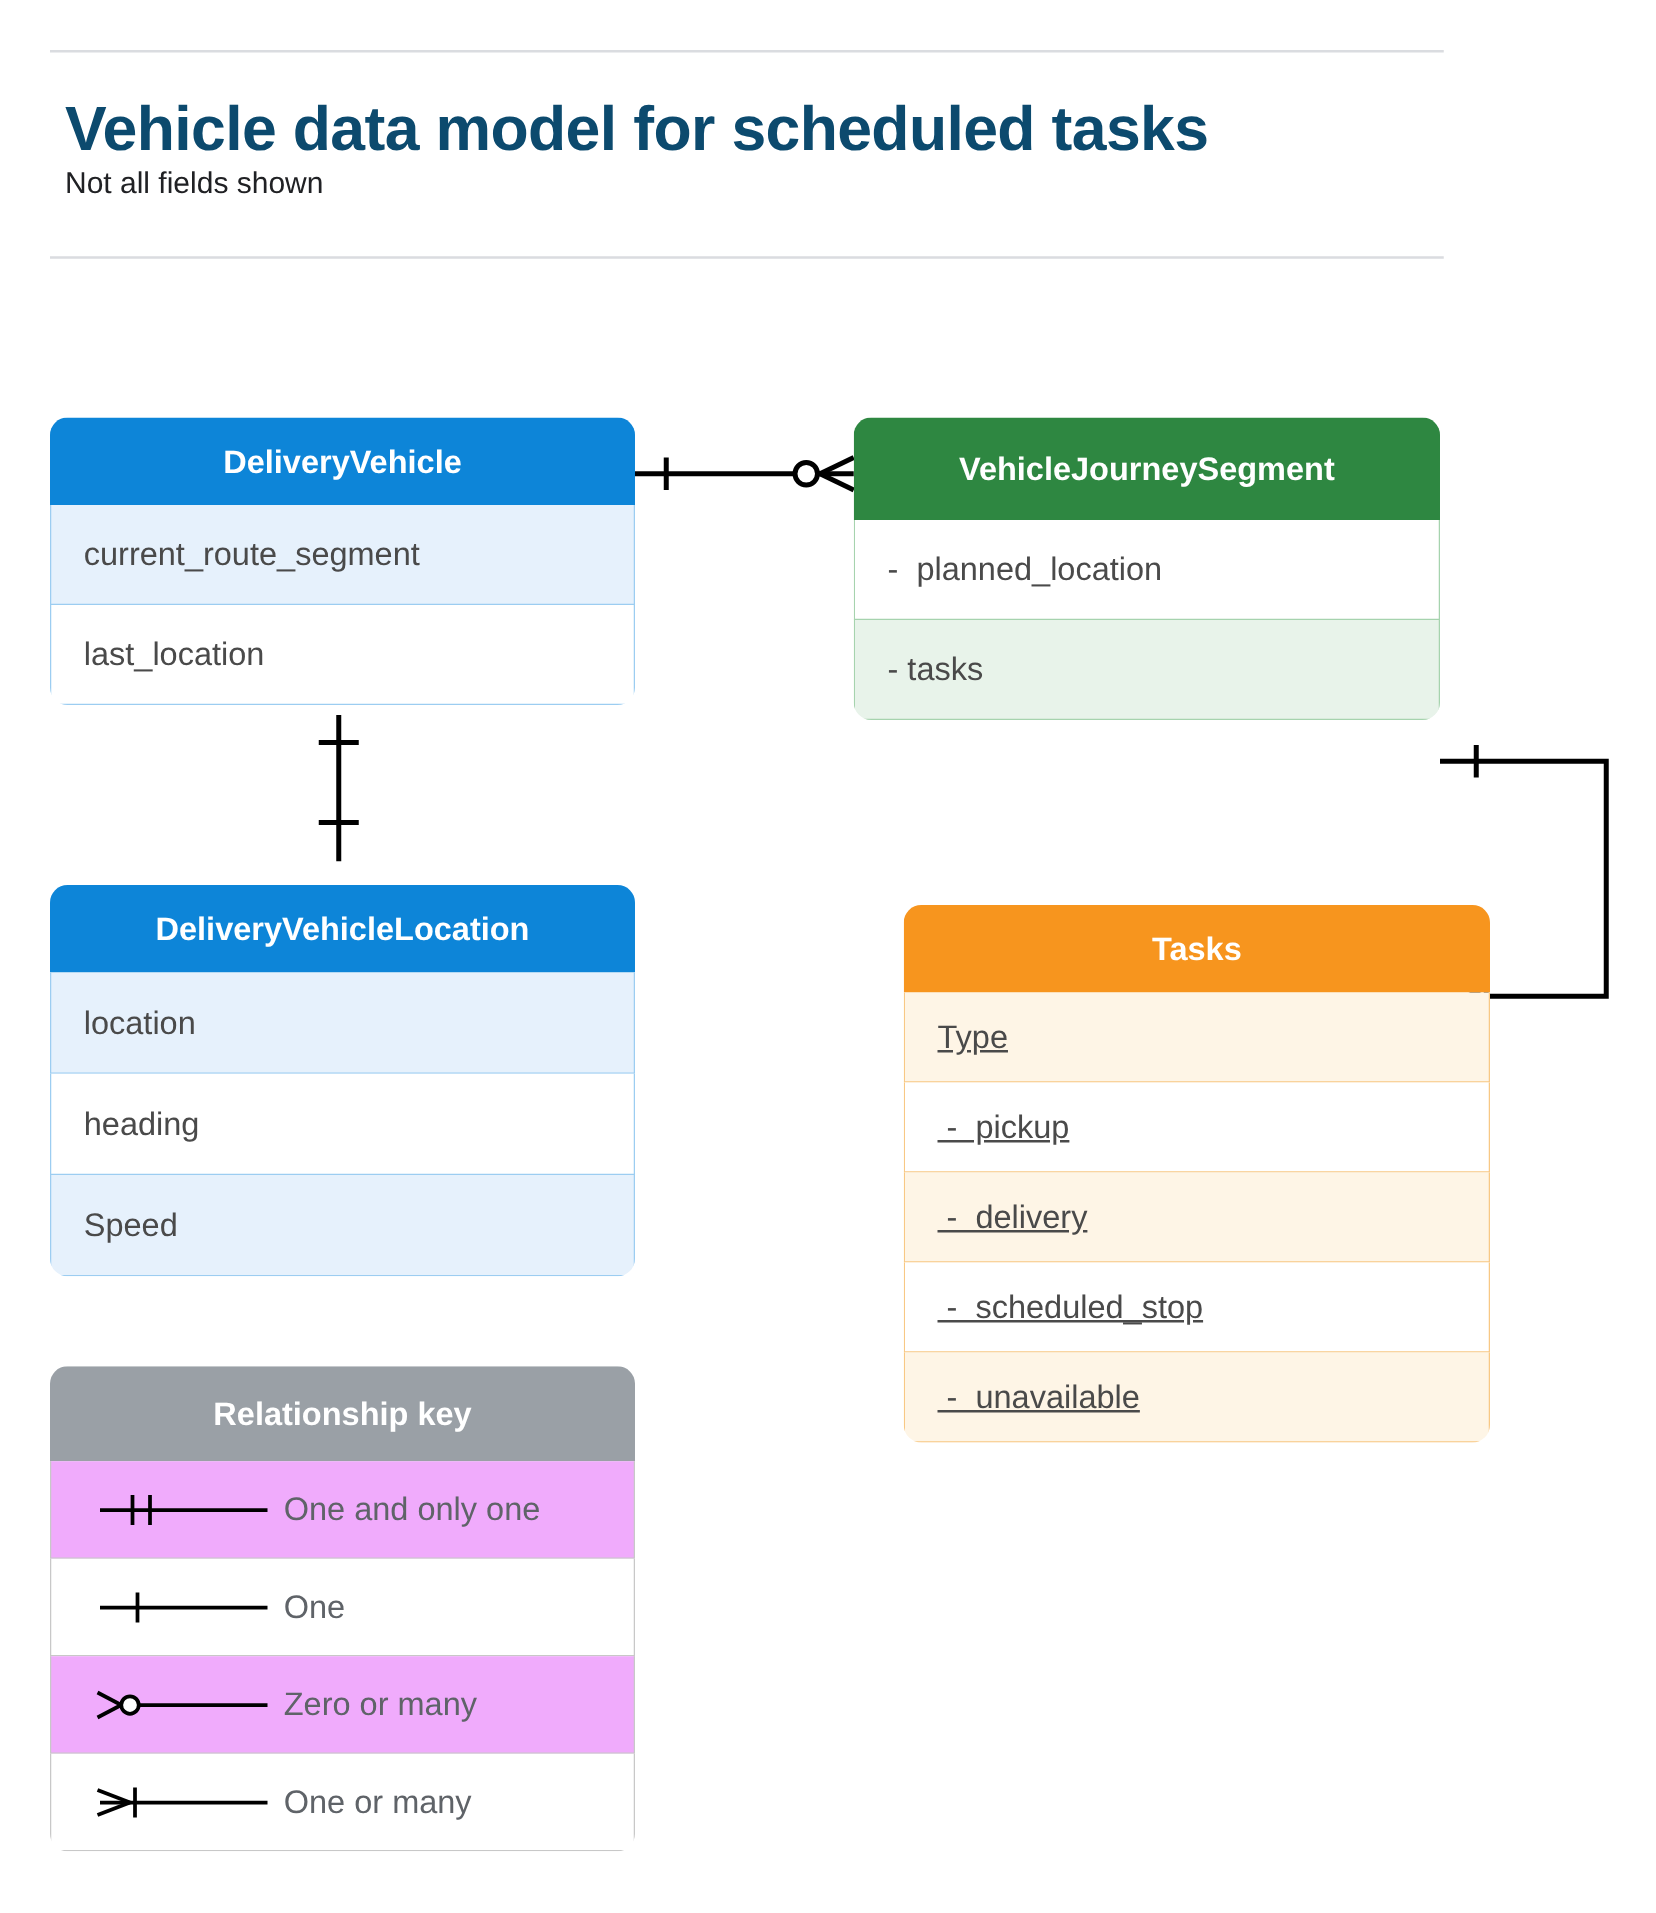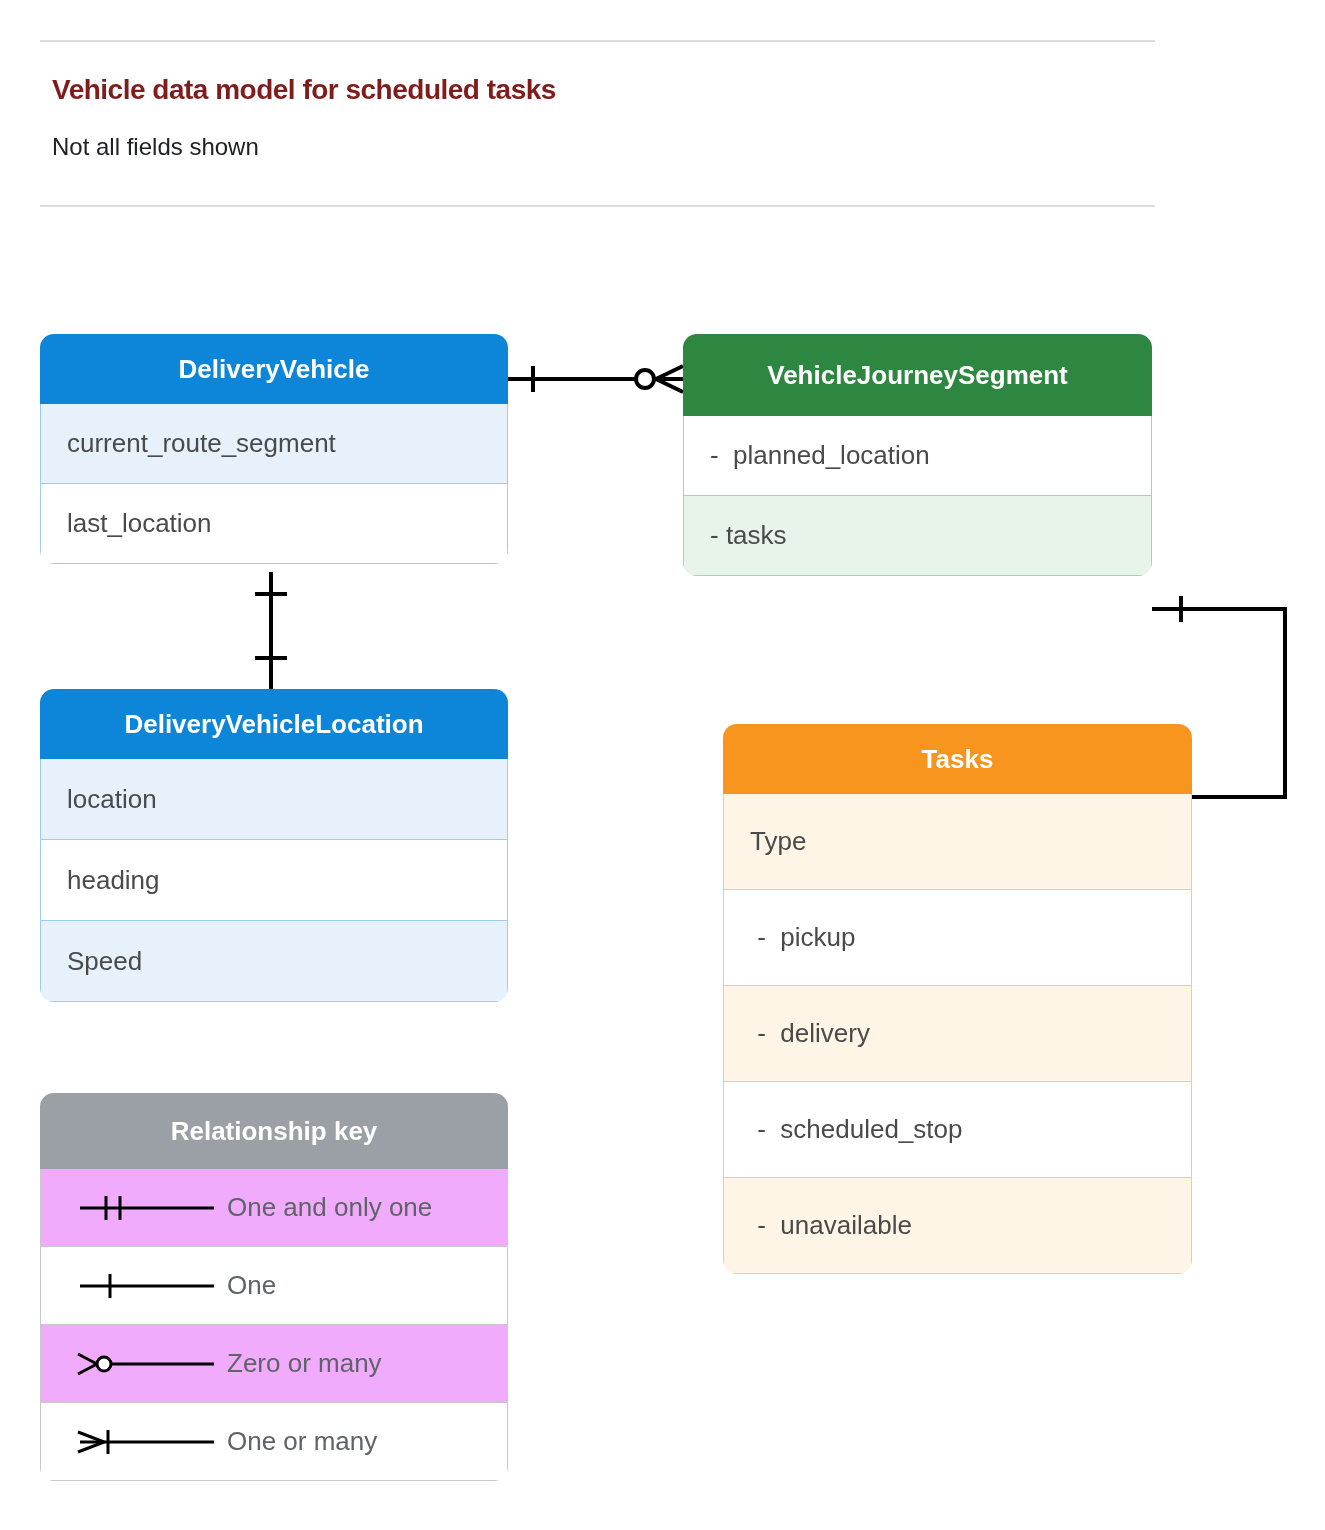--- a/index.html
+++ b/index.html
@@ -23,23 +23,23 @@
     height: 2px;
     background: #dadce0;
   }
   .rule-top { top: 40px; }
   .rule-bottom { top: 205px; }
 
   .page-title {
     position: absolute;
     left: 52px;
     top: 74px;
-    font-size: 28px;
+    font-size: 50px;
     font-weight: bold;
-    color: #7f1d1d;
+    color: #0c4a6e;
     letter-spacing: -0.5px;
     white-space: nowrap;
   }
   .page-subtitle {
     position: absolute;
     left: 52px;
     top: 133px;
     font-size: 24px;
     color: #202124;
     white-space: nowrap;
@@ -94,31 +94,31 @@
   .theme-gray .entity-title { background: #9aa0a6; }
   .theme-gray .entity-row { border: 1px solid #c8c8c8; border-top: none; }
   .theme-gray .entity-row.odd { background: #f0abfc; }
   .theme-gray .entity-row.even { background: #ffffff; }
 
   
   #delivery-vehicle { left: 40px; top: 334px; width: 468px; }
   #delivery-vehicle .entity-title { height: 70px; }
   #delivery-vehicle .entity-row { height: 80px; }
 
-  #delivery-vehicle-location { left: 40px; top: 689px; width: 468px; }
+  #delivery-vehicle-location { left: 40px; top: 708px; width: 468px; }
   #delivery-vehicle-location .entity-title { height: 70px; }
   #delivery-vehicle-location .entity-row { height: 81px; }
 
   #vehicle-journey-segment { left: 683px; top: 334px; width: 469px; }
   #vehicle-journey-segment .entity-title { height: 82px; }
   #vehicle-journey-segment .entity-row { height: 80px; }
 
   #tasks { left: 683px; top: 724px; width: 469px; margin-left: 40px; }
   #tasks .entity-title { height: 70px; }
-  #tasks .entity-row { height: 96px; }
+  #tasks .entity-row { height: 72px; text-decoration: underline; }
 
   #relationship-key { left: 40px; top: 1093px; width: 468px; }
   #relationship-key .entity-title { height: 76px; }
   #relationship-key .legend-row { height: 78px; }
 
   .legend-row {
     box-sizing: border-box;
     display: flex;
     align-items: center;
     font-size: 26px;

